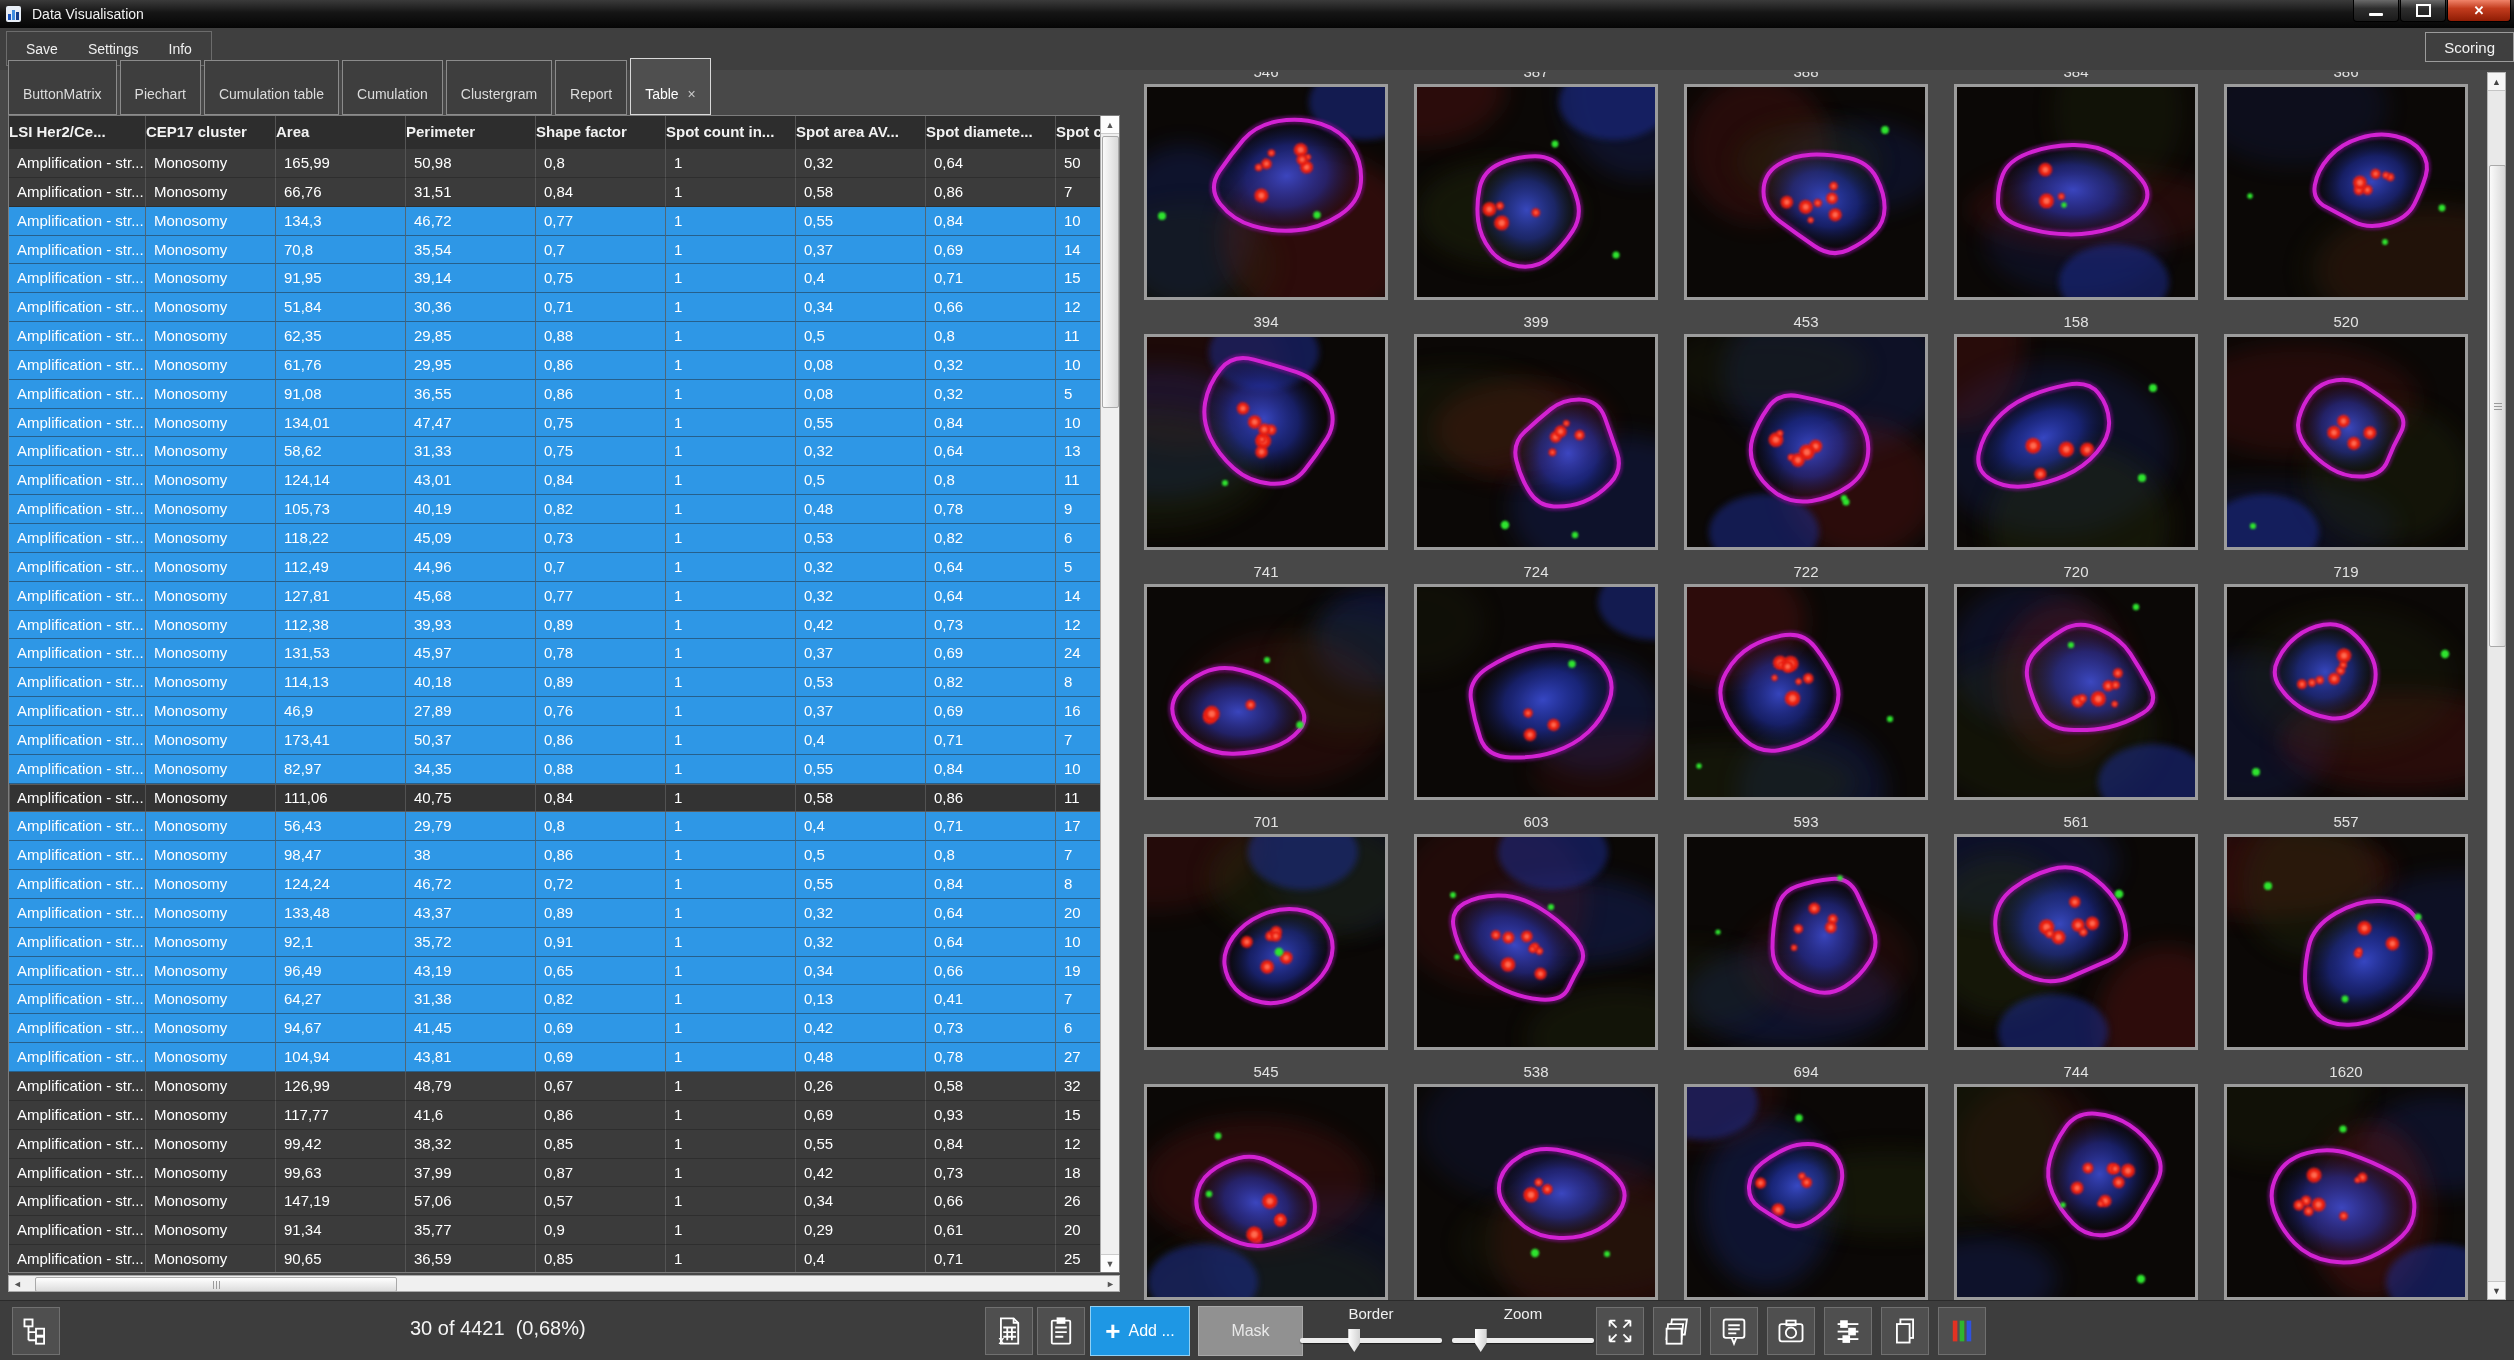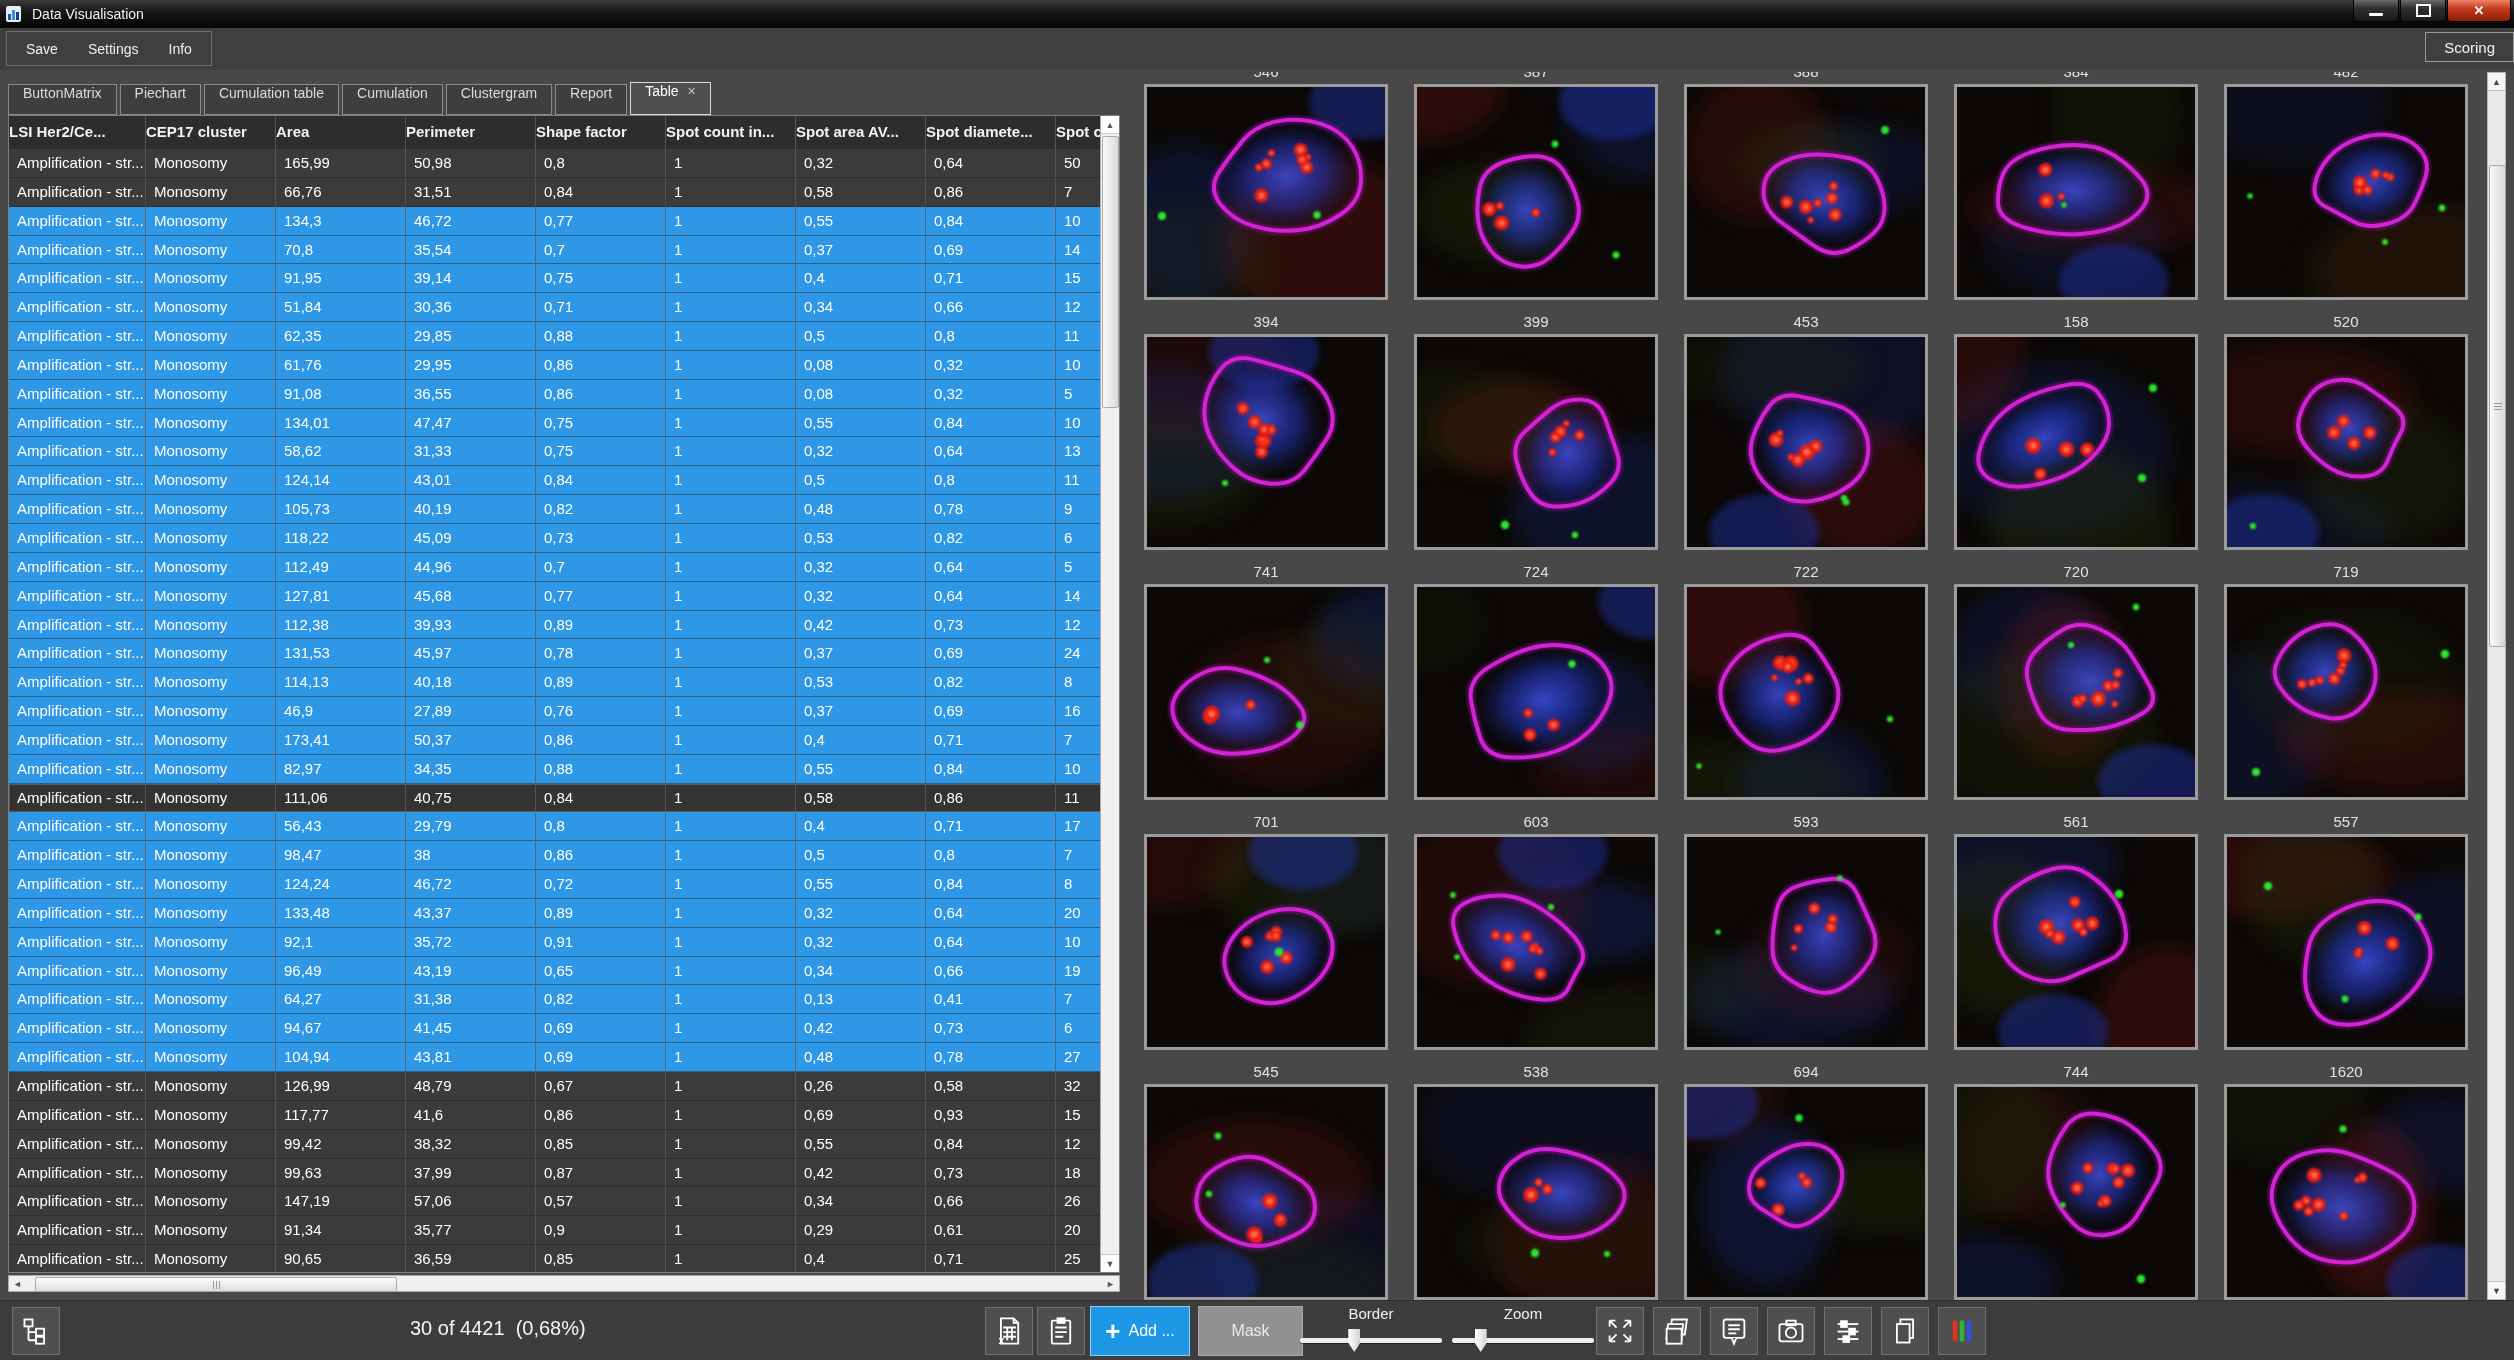--- a/index.html
+++ b/index.html
@@ -24,22 +24,22 @@
   
   .menubar{position:absolute;left:0;top:28px;width:2514px;height:42px;background:#3f3f3f;padding-left:8px;}
   .menu-group{position:absolute;left:6px;top:3px;height:33px;border:1px solid #6c6c6c;
     display:flex;align-items:center;padding:0 4px;}
   .menu-item{color:#efefef;font-size:14px;padding:0 15px;height:33px;display:flex;align-items:center;cursor:default;}
   .scoring-btn{position:absolute;right:8px;top:4px;height:30px;padding:0 18px;
     border:1px solid #9b9b9b;background:transparent;color:#f2f2f2;font-size:15px;
     font-family:"Liberation Sans", sans-serif;}
   
   .tabstrip{position:absolute;left:8px;top:84px;height:31px;display:flex;align-items:flex-end;}
-  .tab{height:29px;border:1px solid #8b8b8b;margin-right:3px;padding:0 14px;
-    display:flex;align-items:flex-start;background:#3e3e3e;color:#dcdcdc;font-size:14px;cursor:default;}
+  .tab{height:29px;border:1px solid #8b8b8b;margin-right:3px;padding:12px 14px;
+    display:flex;align-items:flex-end;background:#3e3e3e;color:#dcdcdc;font-size:14px;cursor:default;}
   .tab.active{background:#4f4f4f;border-color:#d9d9d9;color:#fff;height:31px;}
   .tab-close{margin-left:9px;color:#c9c9c9;font-size:14px;}
   
   .table-wrap{position:absolute;left:8px;top:115px;width:1112px;height:1158px;
     background:#3b3b3b;border:1px solid #7d7d7d;box-sizing:border-box;}
   .thead{display:flex;height:33px;background:#2d2d2d;border-bottom:1px solid #111;}
   .th{box-sizing:border-box;border-right:1px solid #555;color:#f2f2f2;font-size:15px;
     font-weight:bold;line-height:32px;white-space:nowrap;overflow:hidden;}
   .tbody{position:absolute;left:0;top:33px;right:18px;bottom:0;overflow:hidden;}
   .tr{display:flex;height:28.85px;box-sizing:border-box;}
@@ -764,21 +764,21 @@
               <circle cx="-25.1" cy="-20.2" r="6.8" fill="#e81c10" filter="url(#fS)"></circle>
               <circle cx="-25.1" cy="-20.2" r="3.1" fill="#ff6a50" filter="url(#fS)"></circle>
               <path d="M73.6,14.2 Q64.2,28.4 43.6,35.8 Q23.0,43.2 -0.2,43.6 Q-23.5,44.1 -46.6,37.5 Q-69.7,30.9 -71.1,15.4 Q-72.4,0.0 -67.4,-13.8 Q-62.5,-27.7 -43.0,-36.0 Q-23.6,-44.4 0.8,-45.9 Q25.2,-47.4 42.8,-37.1 Q60.4,-26.7 71.6,-13.4 Q82.9,0.0 73.6,14.2 Z" fill="none" stroke="#8e0d9e" stroke-width="9" opacity="0.45" filter="url(#fS)"></path>
               <path d="M73.6,14.2 Q64.2,28.4 43.6,35.8 Q23.0,43.2 -0.2,43.6 Q-23.5,44.1 -46.6,37.5 Q-69.7,30.9 -71.1,15.4 Q-72.4,0.0 -67.4,-13.8 Q-62.5,-27.7 -43.0,-36.0 Q-23.6,-44.4 0.8,-45.9 Q25.2,-47.4 42.8,-37.1 Q60.4,-26.7 71.6,-13.4 Q82.9,0.0 73.6,14.2 Z" fill="none" stroke="#d322d3" stroke-width="4"></path>
             </g>
             <circle cx="107" cy="118" r="2.7" fill="#2de42d" filter="url(#fS)"></circle>
           </svg>
         </div>
       </div>
       <div class="cell">
-        <div class="tile-label">482</div>
+        <div class="tile-label">386</div>
         <div class="tile">
           <svg width="238" height="210" viewBox="0 0 238 210">
             <rect width="238" height="210" fill="#0b0806"></rect>
             <ellipse cx="66" cy="20" rx="95" ry="59" fill="#18297e" opacity="0.18" filter="url(#fL)"></ellipse>
             <ellipse cx="207" cy="183" rx="115" ry="61" fill="#6e1212" opacity="0.22" filter="url(#fL)"></ellipse>
             <ellipse cx="200" cy="183" rx="125" ry="70" fill="#26330e" opacity="0.19" filter="url(#fL)"></ellipse>
             <g transform="translate(146.3,93.6) rotate(-17.5)">
               <path d="M51.3,11.5 Q43.5,23.0 32.1,34.7 Q20.7,46.3 0.4,45.4 Q-19.8,44.4 -30.9,33.3 Q-41.9,22.2 -52.9,11.1 Q-63.9,0.0 -57.1,-13.3 Q-50.3,-26.6 -35.1,-35.7 Q-20.0,-44.8 -0.1,-44.6 Q19.8,-44.5 34.9,-35.5 Q50.0,-26.5 54.6,-13.2 Q59.1,0.0 51.3,11.5 Z" fill="url(#gNuc)" opacity="0.85"></path>
               <circle cx="17.2" cy="1.8" r="4.1" fill="#e81c10" filter="url(#fS)"></circle>
               <circle cx="17.2" cy="1.8" r="1.8" fill="#ff6a50" filter="url(#fS)"></circle>

